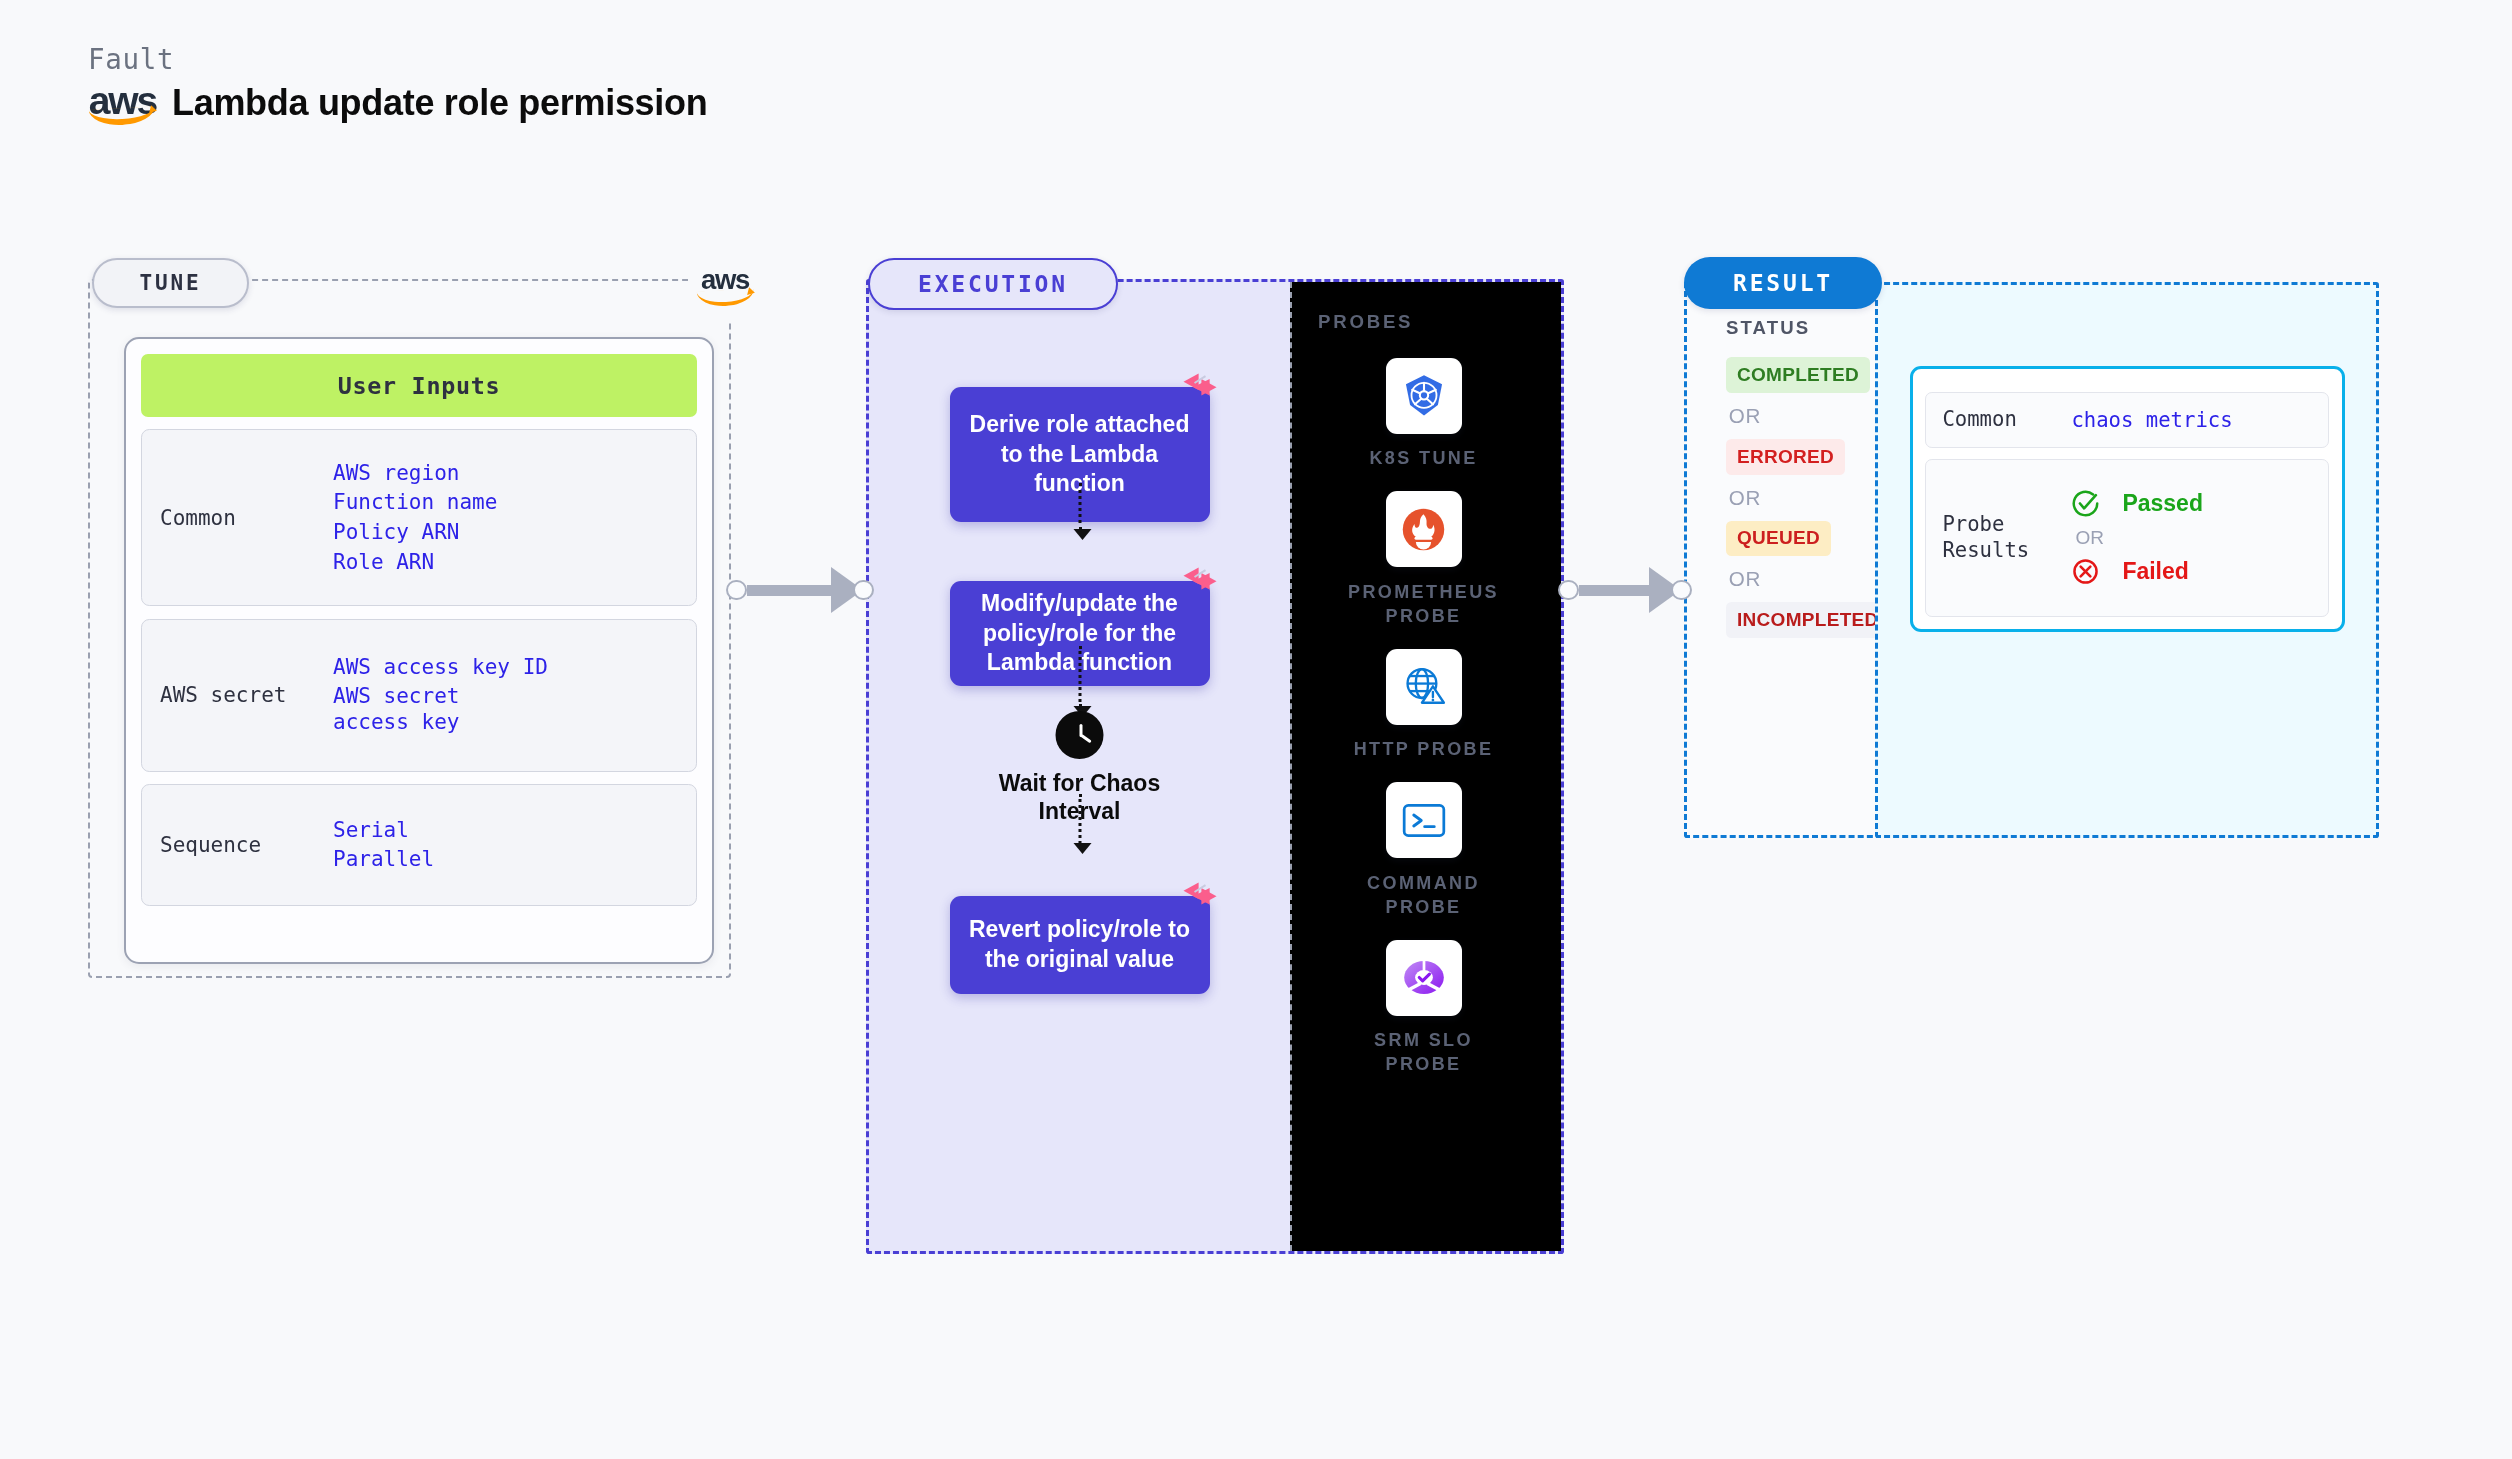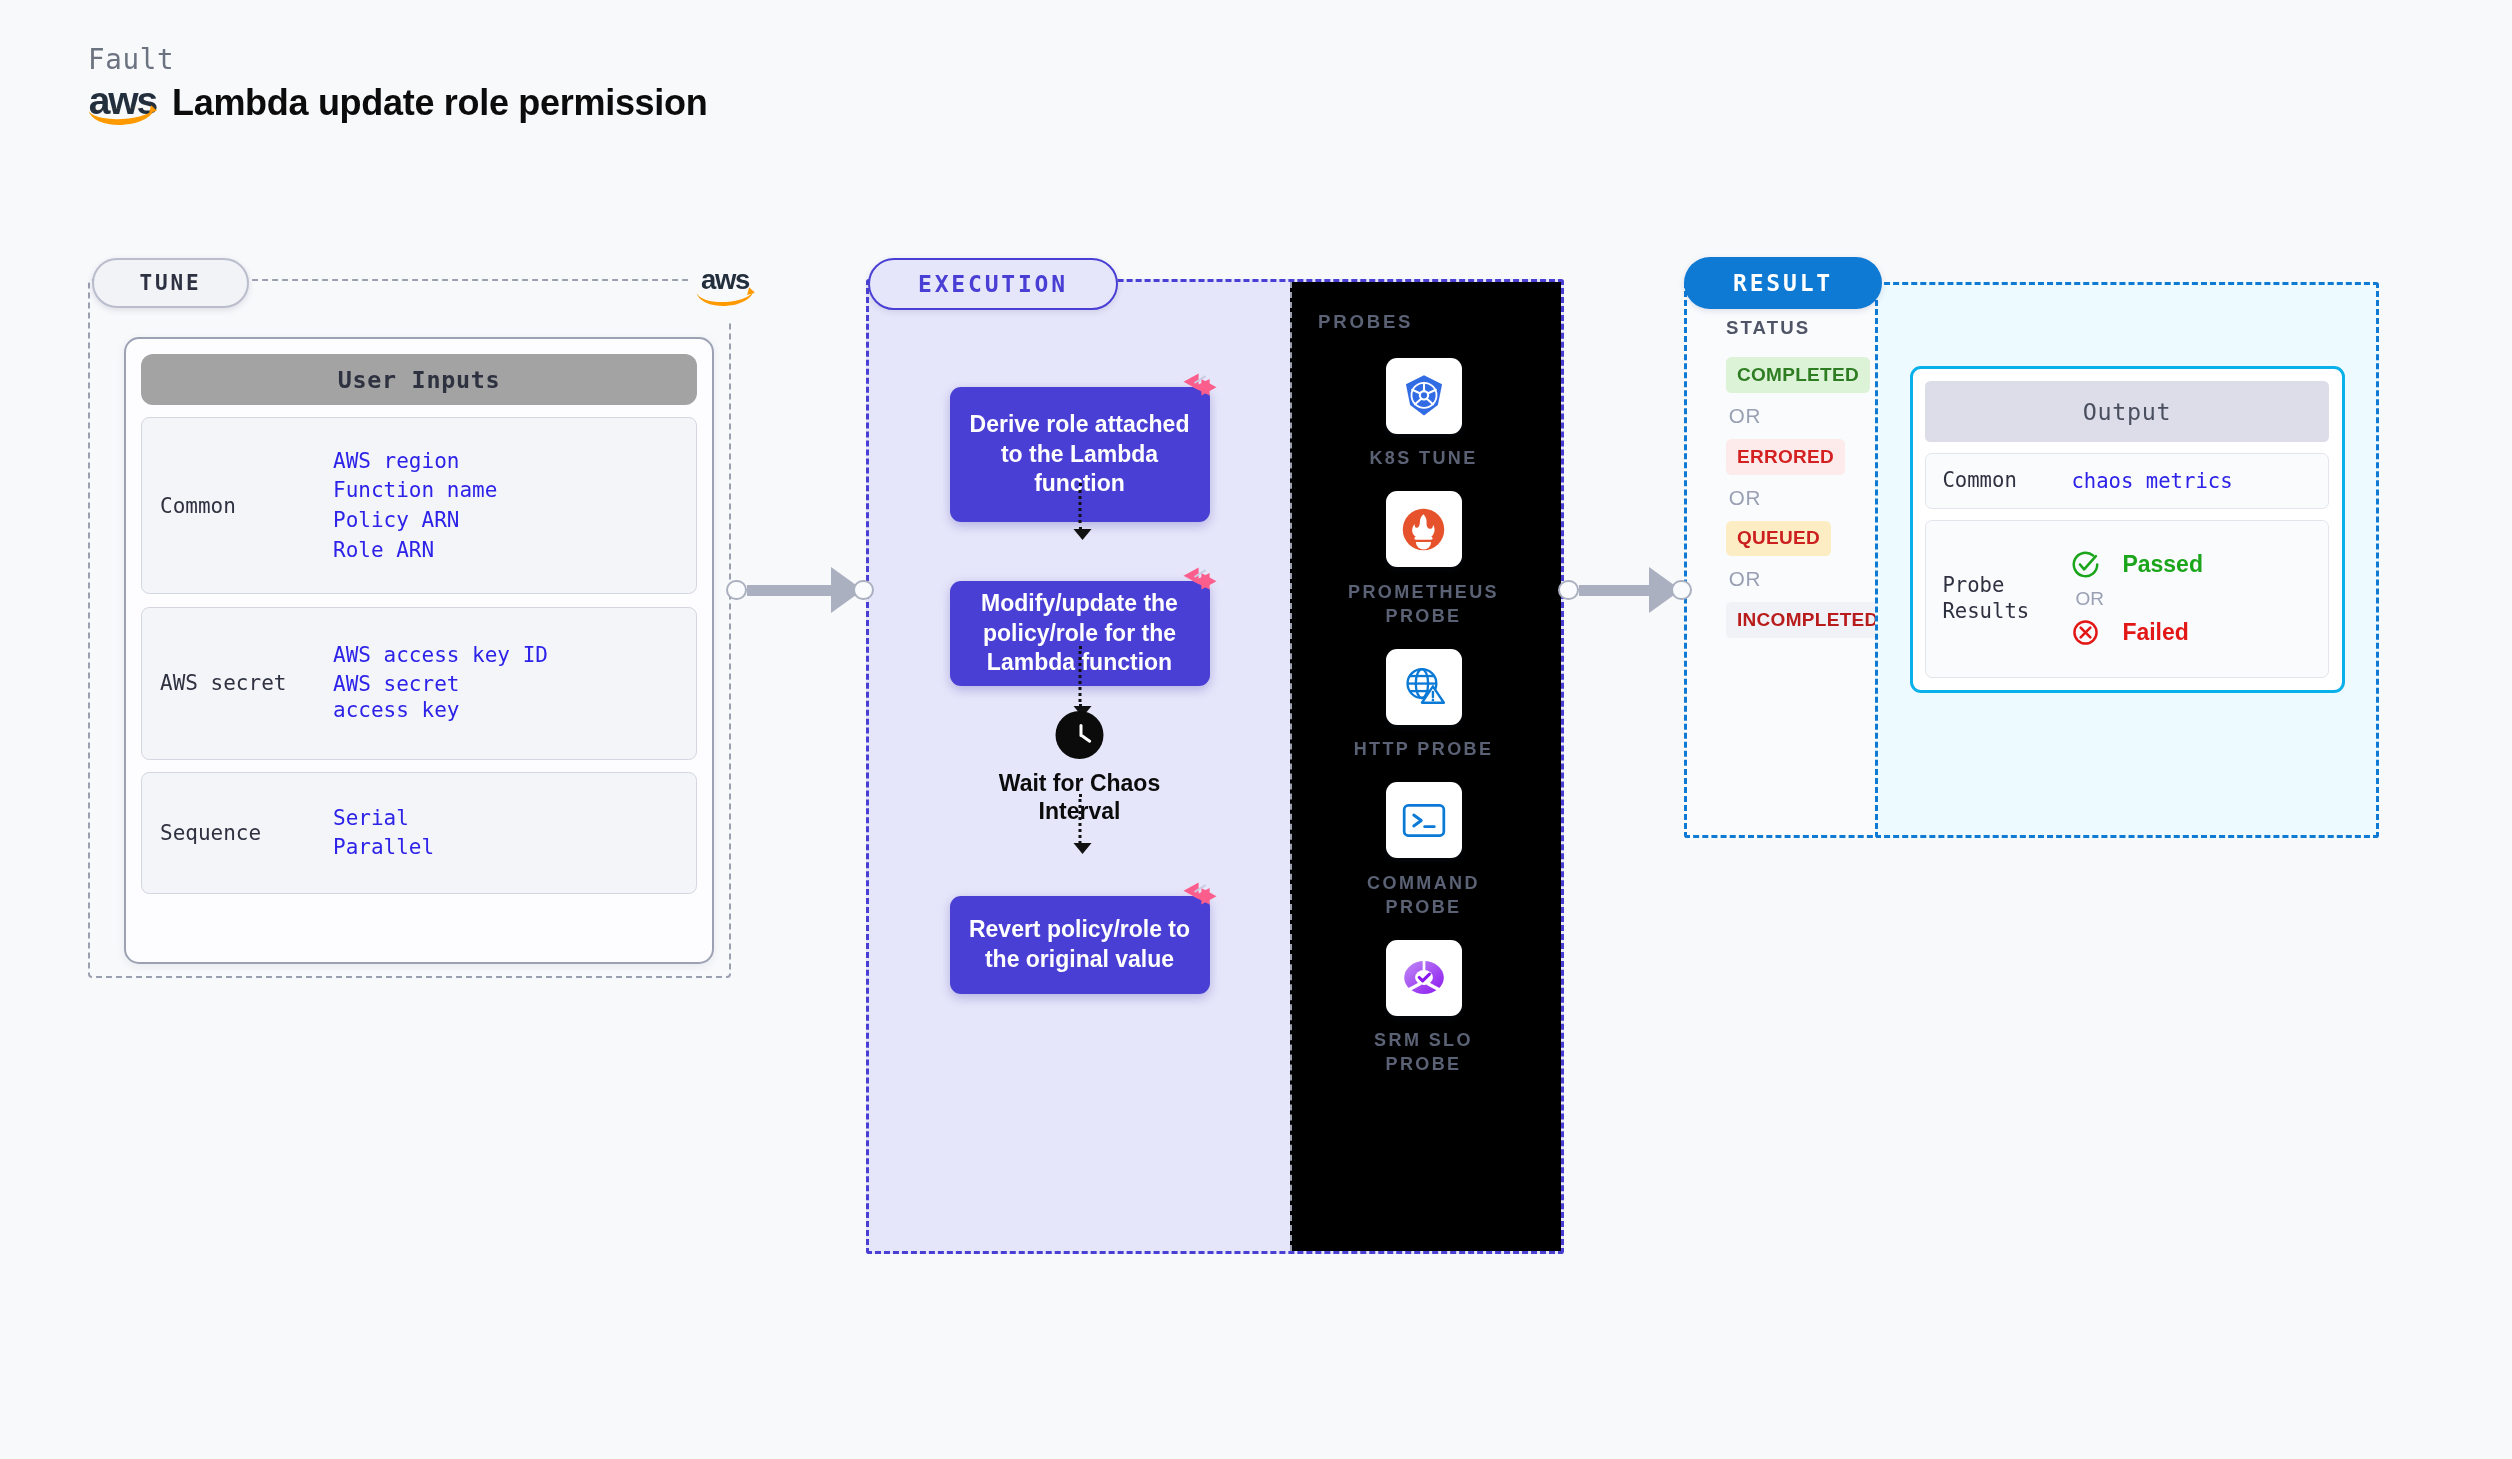--- a/index.html
+++ b/index.html
@@ -54,21 +54,21 @@
     background: transparent;
   }
   #tune-card {
     position: absolute; left: 124px; top: 337px;
     width: 590px; height: 627px;
     background: #fdfdff; border: 2.8px solid #9ca2b3; border-radius: 15px;
     box-shadow: 0 2.8px 8.3px rgba(60,60,90,.08);
     padding: 15px;
   }
   #user-inputs-header {
-    height: 51px; background: #a3a3a3; border-radius: 12px;
+    height: 63px; background: #bef264; border-radius: 7px;
     display: flex; align-items: center; justify-content: center;
     font-family: "DejaVu Sans Mono", monospace;
     font-size: 23.4px; font-weight: bold; color: #2e3140; letter-spacing: 0.7px;
   }
   .tune-group {
     margin-top: 12.4px; border: 1.4px solid #d3d6e0; border-radius: 8.3px;
     background: #f4f5f9; display: flex; align-items: center;
     padding: 12.4px 18px;
   }
   .tune-group-label {
@@ -491,21 +491,20 @@
     <div class="status-badge" style="background:#fdeaea;color:#d32020">ERRORED</div>
     <div class="status-or">OR</div>
     <div class="status-badge" style="background:#fdedc4;color:#cc1f1f">QUEUED</div>
     <div class="status-or">OR</div>
     <div class="status-badge" style="background:#f1f2f7;color:#b91c1c">INCOMPLETED</div>
   </div>
 </div>
 
 <div id="result-output-section">
   <div id="output-card">
-    <div id="output-header">Output</div>
 
     <div class="output-row">
       <div class="output-row-label">Common</div>
       <div id="metrics-value">chaos metrics</div>
     </div>
 
     <div id="probe-results-row" class="output-row">
       <div class="output-row-label">Probe Results</div>
       <div>
         <div class="probe-result-line">

